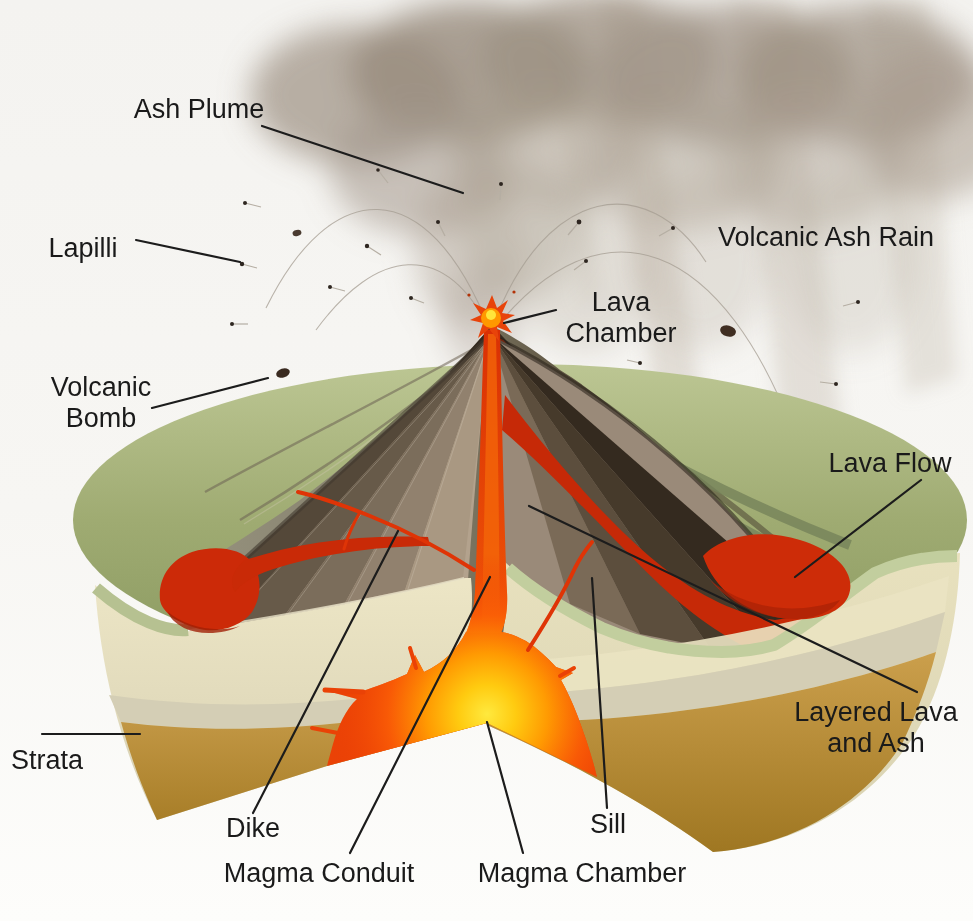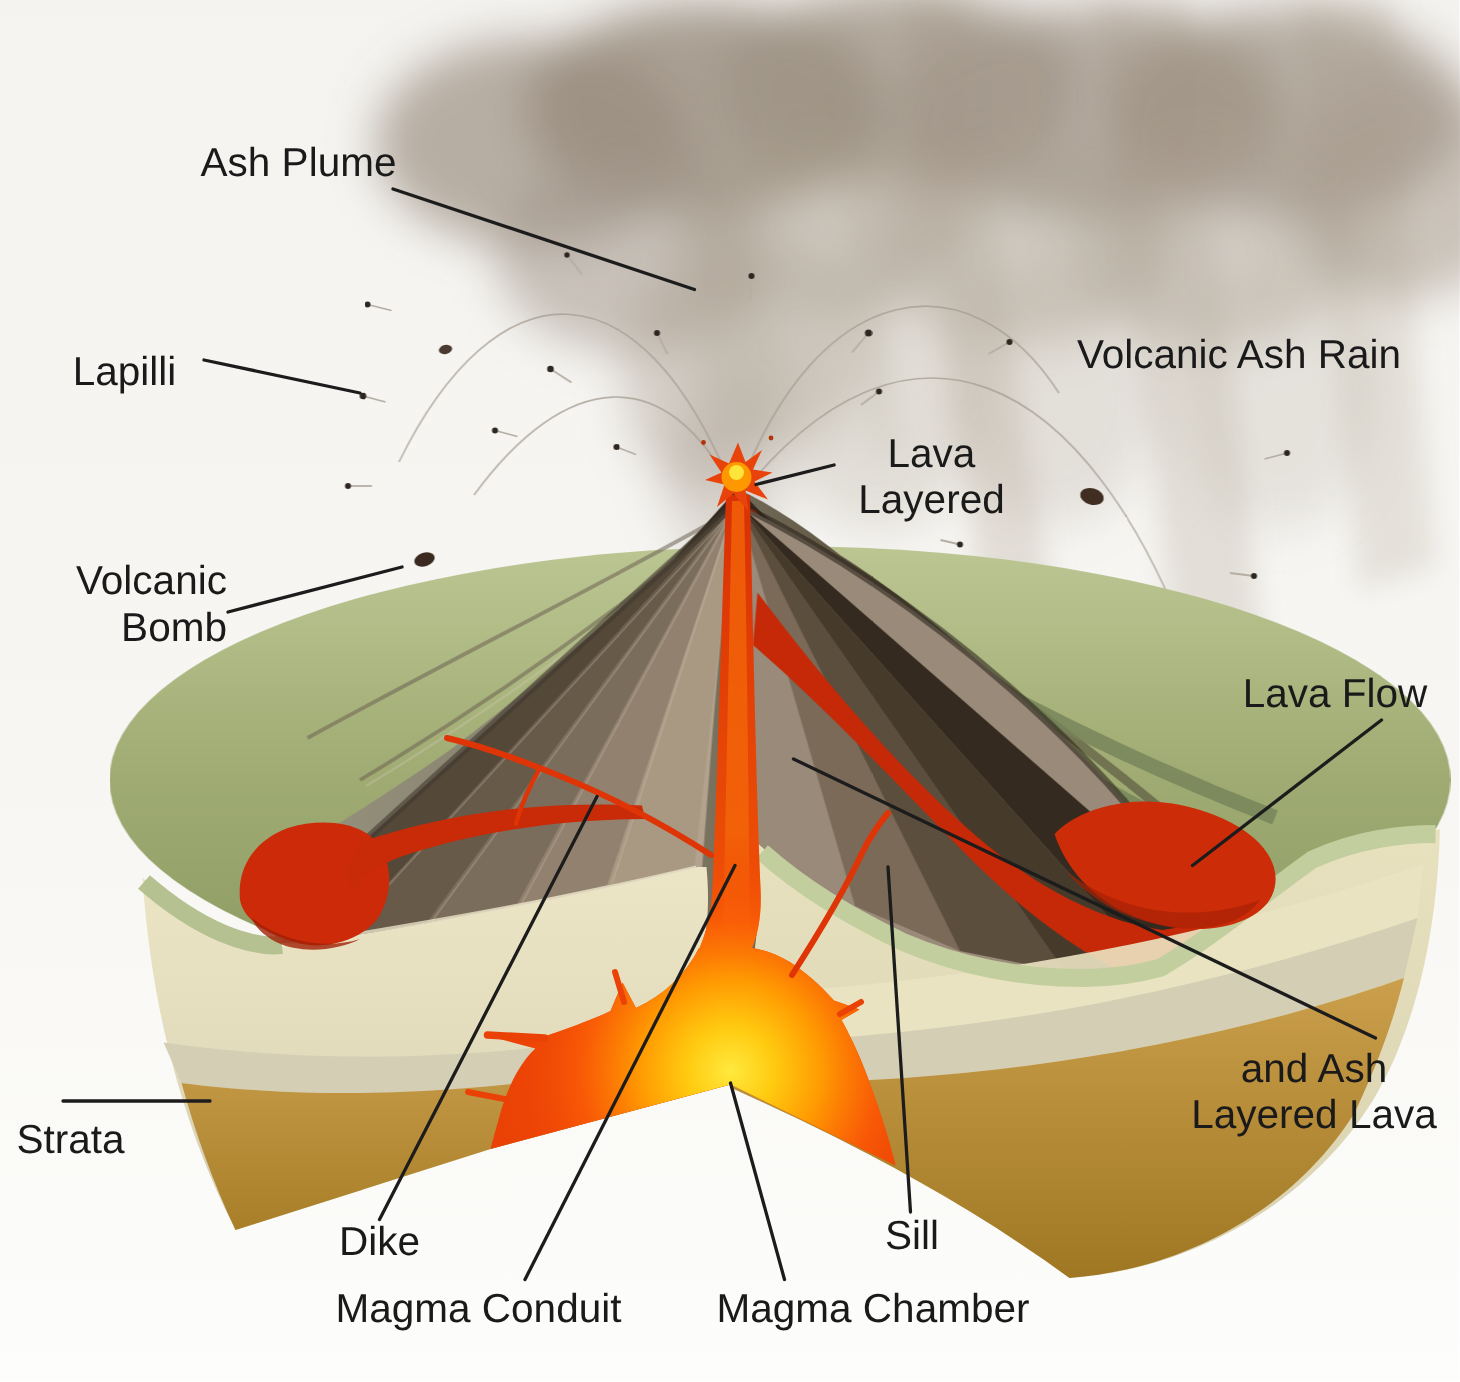--- a/index.html
+++ b/index.html
@@ -274,37 +274,37 @@
       </g>
 </svg>
 
 <div id="labels-layer">
       <div class="diagram-label" style="left: 199px; top: 109px; color: rgb(26, 26, 26);">
         <div>Ash Plume</div>
       </div>
       <div class="diagram-label" style="left: 83px; top: 220px; color: rgb(26, 26, 26); margin-top: 28px;">
         <div>Lapilli</div>
       </div>
-      <div class="diagram-label" style="left: 101px; top: 403px; color: rgb(26, 26, 26); text-align: right;">
+      <div class="diagram-label" style="left: 101px; top: 403px; color: rgb(26, 26, 26);">
         <div>Volcanic</div>
         <div>Bomb</div>
       </div>
       <div class="diagram-label" style="left: 621px; top: 318px; color: rgb(26, 26, 26);">
         <div>Lava</div>
-        <div>Layered</div>
+        <div>Chamber</div>
       </div>
       <div class="diagram-label" style="left: 826px; top: 215px; color: rgb(26, 26, 26); margin-top: 22px;">
         <div>Volcanic Ash Rain</div>
       </div>
       <div class="diagram-label" style="left: 890px; top: 463px; color: rgb(26, 26, 26);">
         <div>Lava Flow</div>
       </div>
       <div class="diagram-label" style="left: 876px; top: 728px; color: rgb(26, 26, 26);">
+        <div>Layered Lava</div>
         <div>and Ash</div>
-        <div>Layered Lava</div>
       </div>
       <div class="diagram-label" style="left: 47px; top: 760px; color: rgb(26, 26, 26);">
         <div>Strata</div>
       </div>
       <div class="diagram-label" style="left: 253px; top: 828px; color: rgb(26, 26, 26); text-align: right;">
         <div>Dike</div>
       </div>
       <div class="diagram-label" style="left: 582px; top: 873px; color: rgb(26, 26, 26);">
         <div>Magma Chamber</div>
       </div>

